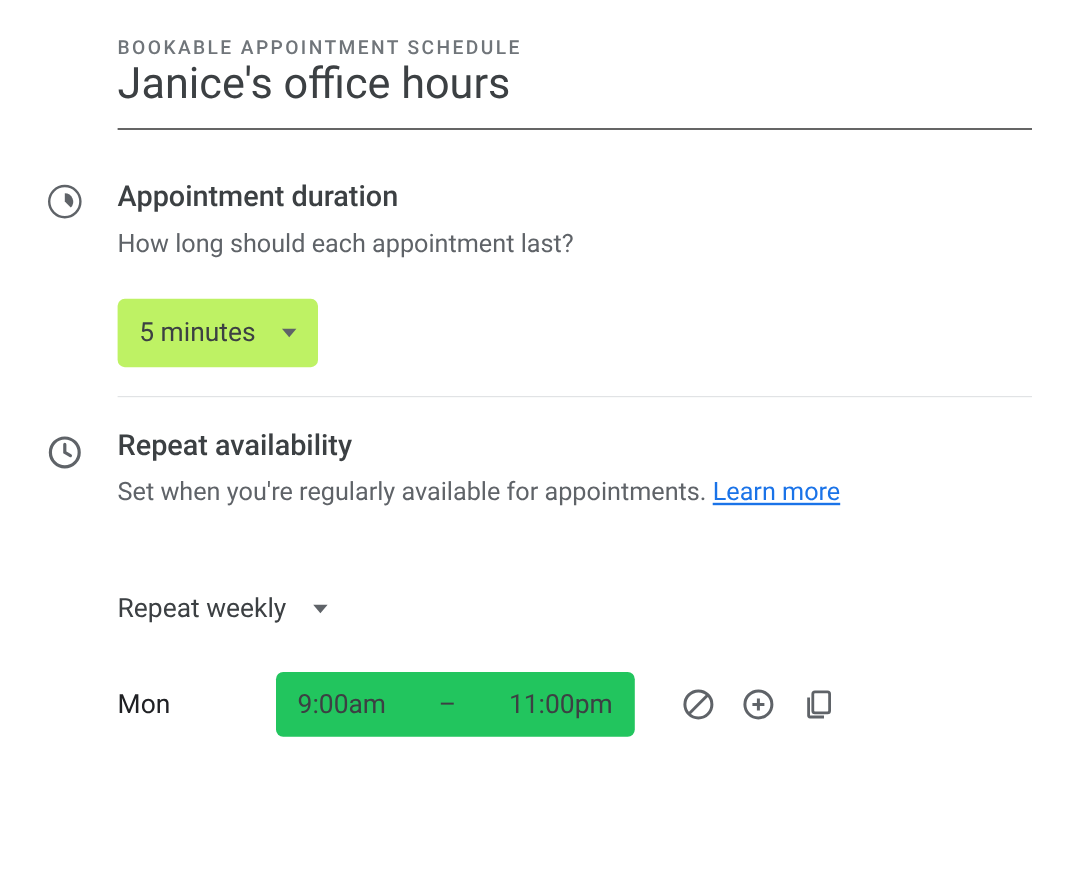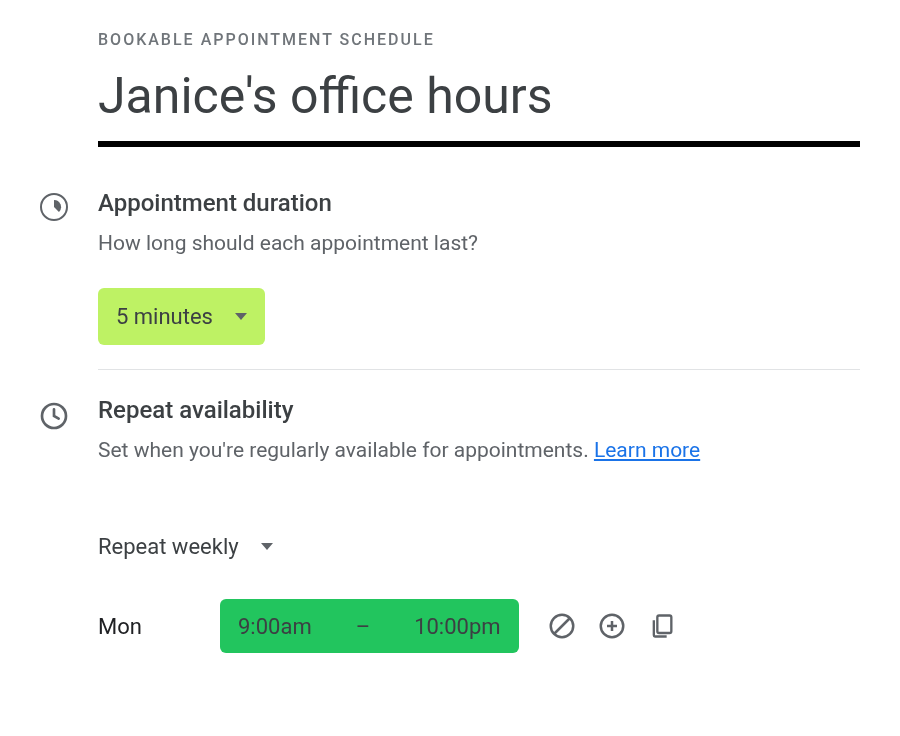--- a/index.html
+++ b/index.html
@@ -27,26 +27,25 @@
       display: flex; align-items: center; justify-content: center;
     }
     .content-col { flex: 1; padding-right: 40px; }
     .label {
       letter-spacing: 2px;
       font-size: 16px;
       font-weight: 500;
       color: #70757a;
     }
     .title {
-      font-size: 50px;
+      font-size: 36px;
       font-weight: 400;
       color: #3c4043;
-      margin-top: 18px;
       padding-bottom: 16px;
-      border-bottom: 6px solid #000000;
+      border-bottom: 1px solid #000000;
     }
     .section-title {
       font-size: 24px;
       font-weight: 500;
       color: #3c4043;
       margin-bottom: 10px;
     }
     .section-sub {
       font-size: 21px;
       color: #5f6368;
@@ -84,21 +83,21 @@
       gap: 22px;
       font-size: 22px;
       color: #3c4043;
       margin-top: 68px;
       cursor: pointer;
     }
     .time-row {
       display: flex;
       align-items: center;
       margin-top: 40px;
-      gap: 4px;
+      gap: 14px;
     }
     .day {
       width: 118px;
       font-size: 22px;
       color: #202124;
     }
     .time-box {
       background: #22c55e;
       border-radius: 6px;
       display: flex;
@@ -175,21 +174,21 @@
       <div class="repeat">
         <span>Repeat weekly</span>
         <span class="tri-down"></span>
       </div>
 
       <div class="time-row">
         <div class="day">Mon</div>
         <div class="time-box">
           <span>9:00am</span>
           <span class="dash">–</span>
-          <span>10:00pm</span>
+          <span>11:00pm</span>
         </div>
         <div class="actions">
           <div class="act-icon">
             <svg width="30" height="30" viewBox="0 0 24 24" fill="none">
               <circle cx="12" cy="12" r="9" stroke="#5f6368" stroke-width="2"></circle>
               <line x1="5.6" y1="18.4" x2="18.4" y2="5.6" stroke="#5f6368" stroke-width="2"></line>
             </svg>
           </div>
           <div class="act-icon">
             <svg width="30" height="30" viewBox="0 0 24 24" fill="none">

